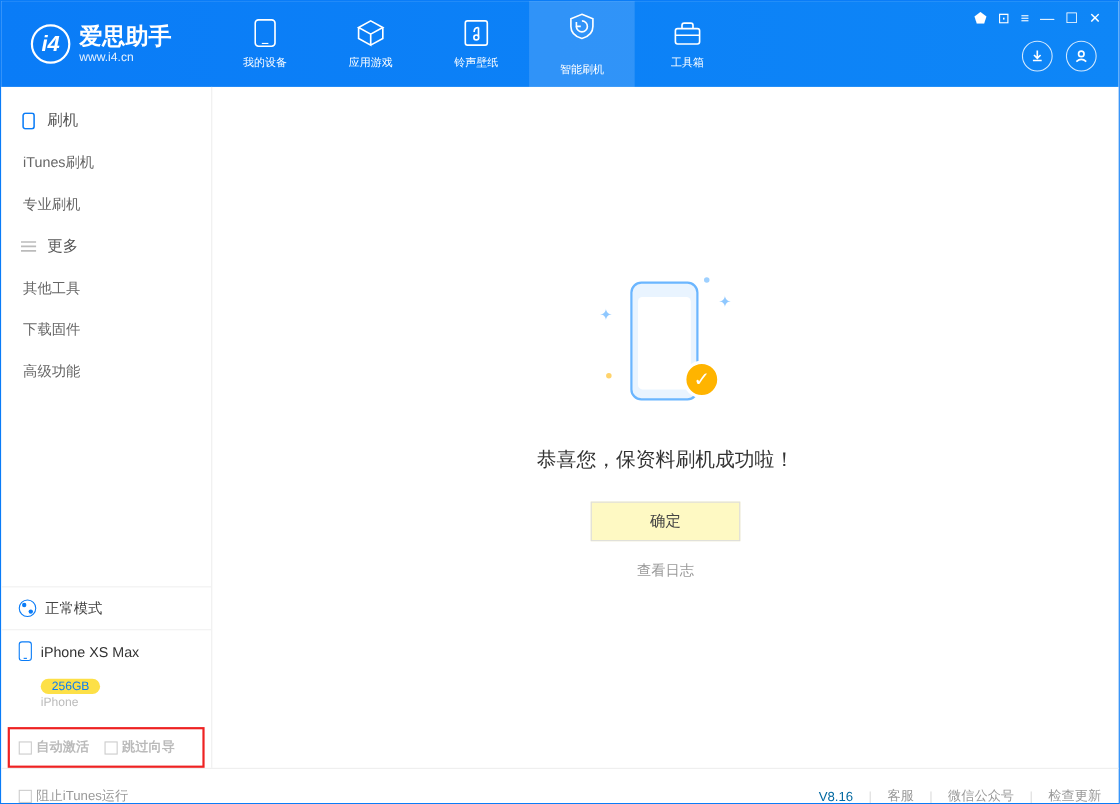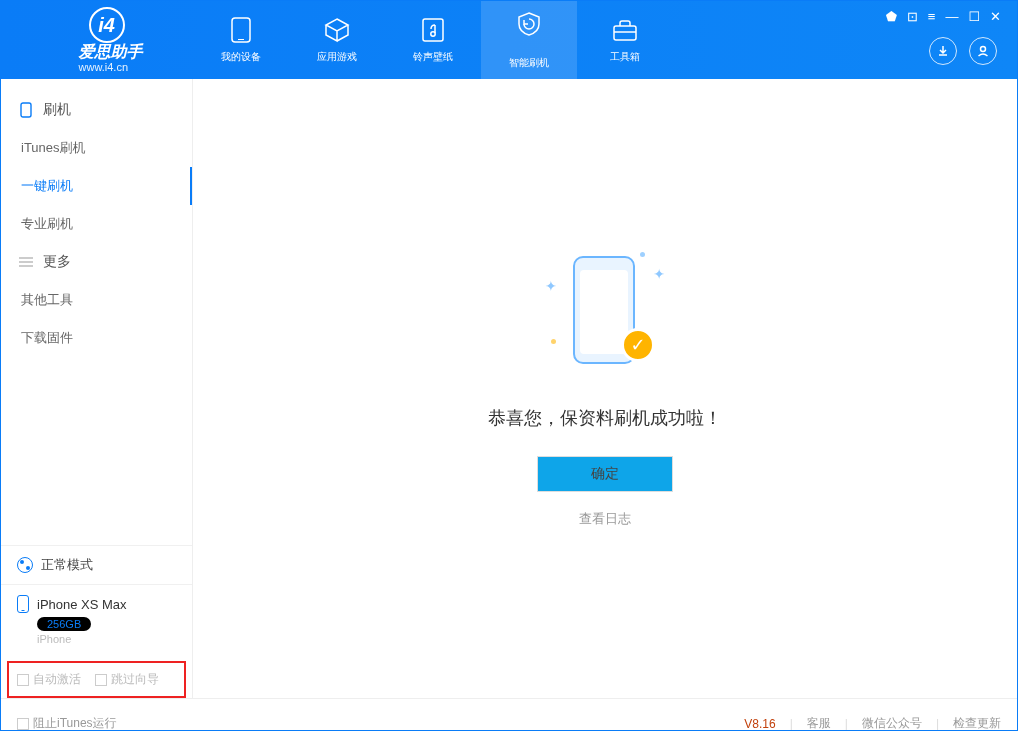--- a/index.html
+++ b/index.html
@@ -1,66 +1,66 @@
 <!DOCTYPE html>
 <html><head>
 <meta charset="utf-8">
 <style>
 * { margin: 0; padding: 0; box-sizing: border-box; font-family: "Microsoft YaHei", Arial, sans-serif; }
 body { background: #fff; width: 1018px; height: 731px; overflow: hidden; border: 1px solid #0a7cf7; }
 .header { background: linear-gradient(to right, #0a7cf7, #0e86f7); height: 78px; display: flex; align-items: center; position: relative; }
-.logo-block { display: flex; align-items: center; padding-left: 27px; width: 192px; flex-direction: column; }
+.logo-block { display: flex; align-items: center; padding-left: 27px; width: 192px; }
 .logo-circle { width: 36px; height: 36px; border-radius: 50%; border: 2.5px solid #fff; display: flex; align-items: center; justify-content: center; margin-right: 8px; }
 .logo-circle span { color: #fff; font-size: 20px; font-weight: bold; font-style: italic; }
 .logo-text { color: #fff; }
-.logo-title { font-size: 16px; font-weight: bold; line-height: 1.1; font-style: italic; }
+.logo-title { font-size: 21px; font-weight: bold; line-height: 1.1; }
 .logo-sub { font-size: 11px; opacity: 0.9; }
 .nav-tabs { display: flex; height: 100%; }
 .nav-tab { width: 96px; height: 100%; display: flex; flex-direction: column; align-items: center; justify-content: center; color: #fff; cursor: pointer; position: relative; }
 .nav-tab.active { background: rgba(255,255,255,0.15); gap: 12px; }
 .nav-icon { width: 28px; height: 28px; margin-bottom: 6px; display: flex; align-items: center; justify-content: center; }
 .nav-label { font-size: 10px; }
 .header-right { position: absolute; right: 16px; top: 8px; display: flex; align-items: center; gap: 12px; color: #fff; }
 .header-right .sys-icons { display: flex; gap: 10px; font-size: 13px; }
 .header-actions { position: absolute; right: 20px; bottom: 14px; display: flex; gap: 12px; }
 .circle-btn { width: 28px; height: 28px; border-radius: 50%; border: 1.5px solid rgba(255,255,255,0.8); display: flex; align-items: center; justify-content: center; cursor: pointer; color: #fff; }
 .content { display: flex; height: calc(100% - 78px - 32px); }
 .sidebar { width: 192px; border-right: 1px solid #eee; padding-top: 12px; position: relative; }
 .side-section-title { display: flex; align-items: center; padding: 10px 18px; color: #555; font-size: 14px; font-weight: 500; }
 .side-section-title .sec-icon { width: 14px; height: 14px; margin-right: 10px; display: inline-flex; align-items: center; justify-content: center; }
 .side-item { padding: 10px 18px 10px 20px; font-size: 13px; color: #666; cursor: pointer; }
 .side-item.active { color: #0a7cf7; border-right: 2px solid #0a7cf7; }
 .sidebar-bottom { position: absolute; bottom: 0; left: 0; right: 0; }
 .mode-row, .device-row { padding: 10px 16px; border-top: 1px solid #f0f0f0; font-size: 13px; color: #444; display: flex; align-items: center; }
 .device-row { flex-direction: column; align-items: flex-start; }
 .device-name { font-weight: normal; color: #333; font-size: 13px; display: flex; align-items: center; }
-.badge { display: inline-block; background: #000000; color: #0a7cf7; border-radius: 10px; padding: 1px 10px; font-size: 11px; margin-top: 4px; margin-left: 20px; }
+.badge { display: inline-block; background: #fde047; color: #0a7cf7; border-radius: 10px; padding: 1px 10px; font-size: 11px; margin-top: 16px; margin-left: 20px; }
 .device-sub { color: #bbb; font-size: 11px; margin-left: 20px; margin-top: 2px; }
-.highlight-options { border: 2px solid #e22; margin: 6px 6px 0 6px; padding: 8px; display: flex; gap: 14px; font-size: 12px; color: #bbb; }
+.highlight-options { border: 2px solid #e22; margin: 6px 6px 0 6px; padding: 8px; display: flex; gap: 14px; font-size: 12px; color: #bbb; font-weight: bold; }
 .chk { display: flex; align-items: center; gap: 4px; }
 .chkbox { width: 12px; height: 12px; border: 1px solid #ccc; display: inline-block; }
 .main { flex: 1; display: flex; flex-direction: column; align-items: center; justify-content: center; position: relative; }
 .illustration { width: 120px; height: 130px; position: relative; margin-bottom: 26px; }
 .phone { position: absolute; left: 28px; top: 6px; width: 62px; height: 108px; border-radius: 10px; border: 2px solid #6bb6ff; background: #e9f4ff; }
 .phone-inner { position: absolute; left: 5px; right: 5px; top: 12px; bottom: 8px; background: #fff; border-radius: 4px; }
 .check-circle { position: absolute; right: 10px; bottom: 18px; width: 34px; height: 34px; border-radius: 50%; background: #ffb400; display: flex; align-items: center; justify-content: center; color: #fff; font-size: 18px; border: 3px solid #fff; }
 .spark1, .spark2 { position: absolute; font-size: 14px; color: #8fc8ff; }
 .spark1 { left: 0; top: 28px; }
 .spark2 { right: 0; top: 16px; }
 .dot1, .dot2 { position: absolute; width: 5px; height: 5px; border-radius: 50%; background: #ffd36b; }
 .dot1 { left: 6px; bottom: 36px; }
 .dot2 { right: 20px; top: 2px; background: #9ed0ff; }
 .success-msg { font-size: 18px; color: #333; margin-bottom: 26px; }
-.ok-btn { width: 136px; height: 36px; border: 1px solid #ddd; background: #0ea5e9; font-size: 14px; color: #444; cursor: pointer; margin-bottom: 18px; }
+.ok-btn { width: 136px; height: 36px; border: 1px solid #ddd; background: #fef9c3; font-size: 14px; color: #444; cursor: pointer; margin-bottom: 18px; }
 .log-link { font-size: 13px; color: #999; cursor: pointer; }
 .footer { height: 50px; border-top: 1px solid #eee; display: flex; align-items: center; padding: 0 16px; font-size: 12px; color: #999; }
 .footer-left { display: flex; align-items: center; gap: 6px; }
 .footer-right { margin-left: auto; display: flex; align-items: center; gap: 14px; }
 .footer-right .sep { color: #ddd; }
-.ver { color: #c2410c; }
+.ver { color: #0369a1; }
 .mode-icon { width: 16px; height: 16px; border-radius: 50%; border: 1.5px solid #0a7cf7; margin-right: 8px; position: relative; display: inline-flex; align-items: center; justify-content: center; }
 .mode-icon::before, .mode-icon::after { content: ""; position: absolute; width: 4px; height: 4px; border-radius: 50%; background: #0a7cf7; }
 .mode-icon::before { left: 2px; top: 2px; }
 .mode-icon::after { right: 2px; bottom: 2px; }
 .dev-icon { width: 12px; height: 18px; border: 1.5px solid #0a7cf7; border-radius: 3px; margin-right: 8px; display: inline-block; position: relative; }
 .dev-icon::after { content: ""; position: absolute; left: 50%; bottom: 1px; width: 3px; height: 1.5px; background: #0a7cf7; transform: translateX(-50%); }
 </style>
 </head>
 <body>
 
@@ -151,35 +151,35 @@
   <div class="sidebar">
     <div class="side-section-title">
       <span class="sec-icon">
           <svg width="12" height="16" viewBox="0 0 12 16">
             <rect x="1" y="1" width="10" height="14" rx="2" fill="none" stroke="#0a7cf7" stroke-width="1.4"></rect>
           </svg>
         </span>
       <span>刷机</span>
     </div>
     <div class="side-item">iTunes刷机</div>
-    <div class="side-item active">一键刷机</div>
     <div class="side-item">专业刷机</div>
 
     <div class="side-section-title">
       <span class="sec-icon">
           <svg width="14" height="12" viewBox="0 0 14 12">
             <line x1="0" y1="2" x2="14" y2="2" stroke="#bbb" stroke-width="1.5"></line>
             <line x1="0" y1="6" x2="14" y2="6" stroke="#bbb" stroke-width="1.5"></line>
             <line x1="0" y1="10" x2="14" y2="10" stroke="#bbb" stroke-width="1.5"></line>
           </svg>
         </span>
       <span>更多</span>
     </div>
     <div class="side-item">其他工具</div>
     <div class="side-item">下载固件</div>
+    <div class="side-item">高级功能</div>
 
     <div class="sidebar-bottom">
       <div class="mode-row">
         <span class="mode-icon"></span>
         <span>正常模式</span>
       </div>
       <div class="device-row">
         <div class="device-name">
           <span class="dev-icon"></span>
           <span>iPhone XS Max</span>

